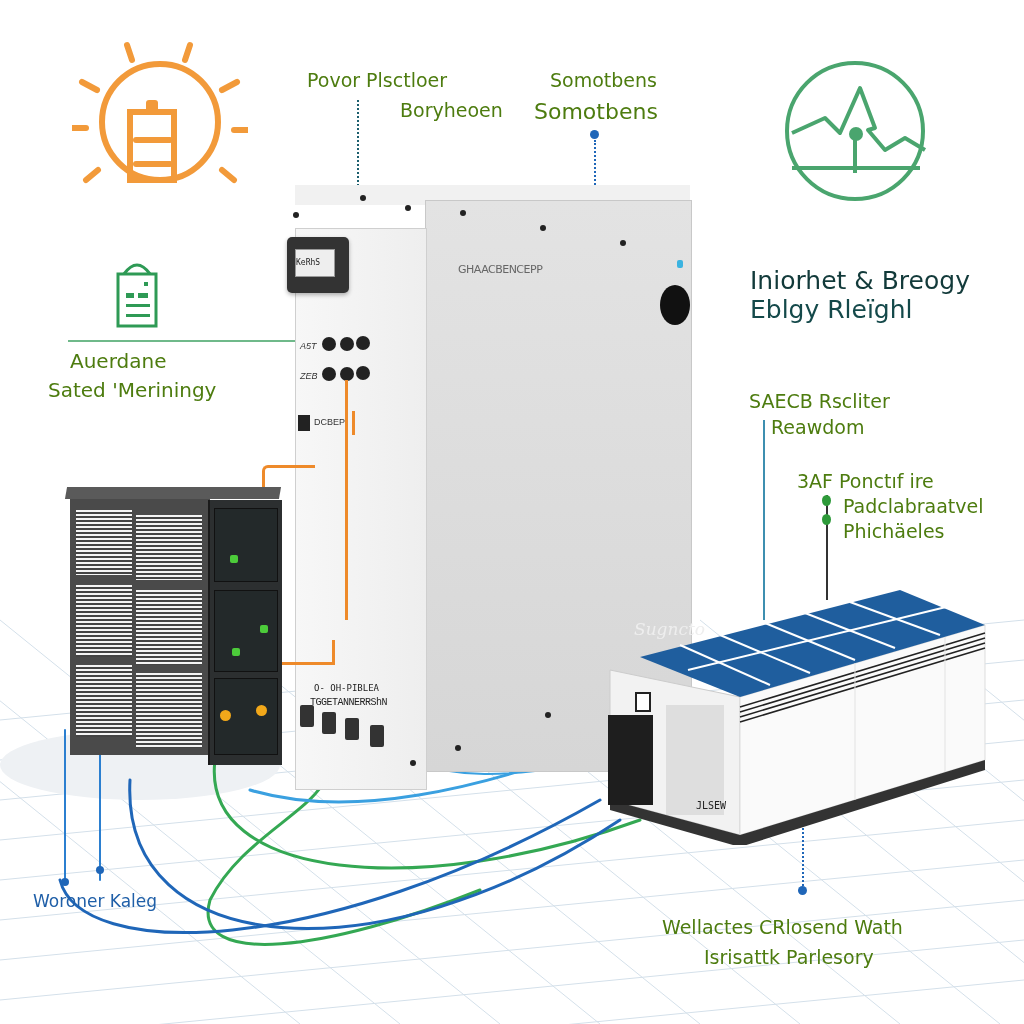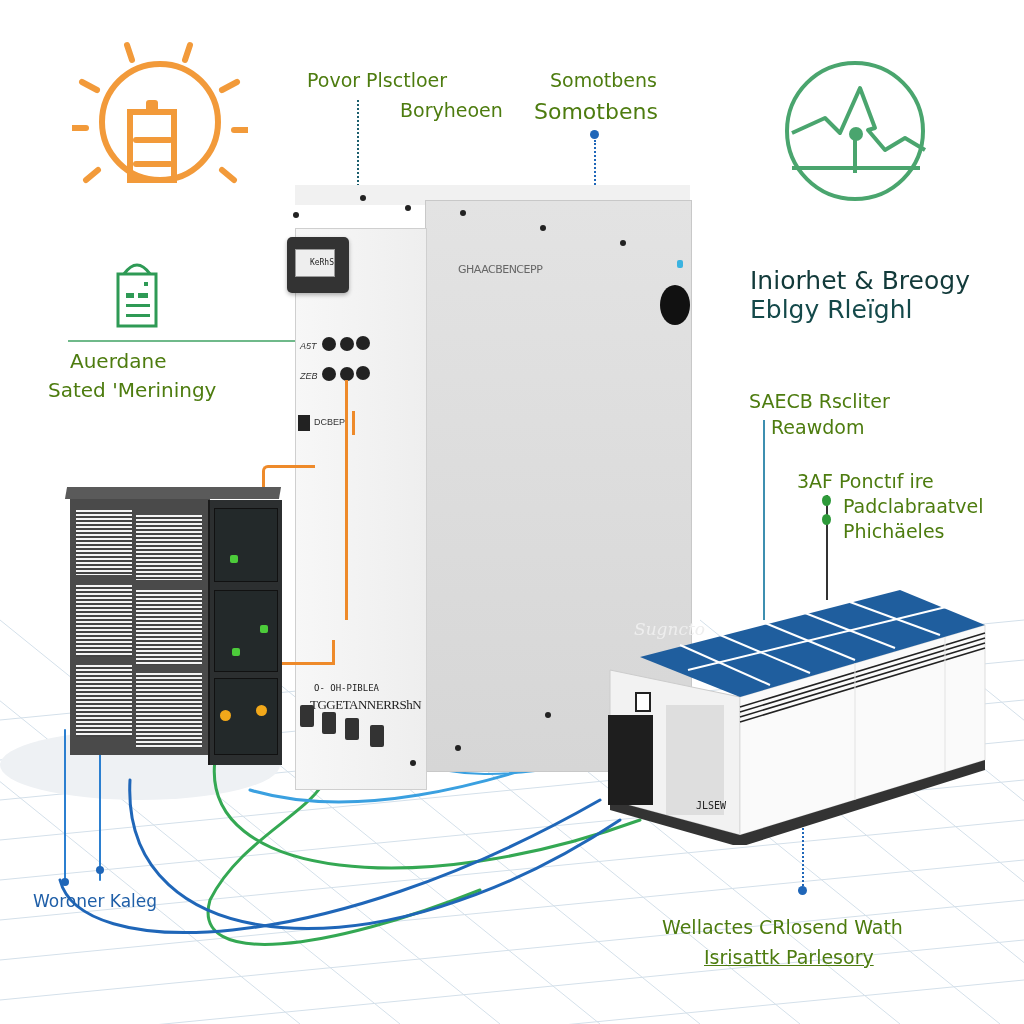--- a/index.html
+++ b/index.html
@@ -6,21 +6,21 @@
   body{width:1024px;height:1024px;position:relative;overflow:hidden;background:#ffffff;font-family:"Liberation Sans",sans-serif;color:#222;}
   .abs{position:absolute;}
   .grid{position:absolute;inset:0;}
   .label{position:absolute;font-family:"DejaVu Sans",sans-serif;color:#4d7c0f;white-space:nowrap;line-height:1.3;}
   .title-dark{color:#123a3a;}
   
   .cabinet-front{position:absolute;left:295px;top:200px;width:130px;height:560px;background:linear-gradient(90deg,#f7f7f7,#eeeeee);border:1px solid #cfcfcf;margin-top:28px;}
   .cabinet-side{position:absolute;left:425px;top:200px;width:265px;height:570px;background:linear-gradient(180deg,#e3e3e3,#d6d6d6);border:1px solid #c8c8c8;}
   .cabinet-top{position:absolute;left:295px;top:185px;width:395px;height:20px;background:#f1f1f1;}
   .screen{position:absolute;left:287px;top:237px;width:62px;height:56px;background:#333;border-radius:5px;box-shadow:0 2px 4px rgba(0,0,0,.3);}
-  .screen-inner{position:absolute;left:8px;top:12px;width:38px;height:26px;background:#eee;border:1px solid #999;font-size:8px;font-family:"DejaVu Sans Mono",monospace;color:#222;text-align:right;line-height:26px;overflow:hidden;}
+  .screen-inner{position:absolute;left:8px;top:12px;width:38px;height:26px;background:#eee;border:1px solid #999;font-size:8px;font-family:"DejaVu Sans Mono",monospace;color:#222;text-align:left;line-height:26px;overflow:hidden;}
   .knob{position:absolute;width:14px;height:14px;border-radius:50%;background:#222;}
   .dial{position:absolute;left:660px;top:285px;width:30px;height:40px;border-radius:50%;background:#111;}
   .orange-pipe{position:absolute;border:3px solid #ee8a2a;}
   
   .rack-side{position:absolute;left:70px;top:495px;width:140px;height:260px;background:#4a4a4a;}
   .rack-front{position:absolute;left:208px;top:500px;width:72px;height:265px;background:#2c2f30;border-left:2px solid #1a1a1a;}
   .vent{position:absolute;background:repeating-linear-gradient(180deg,#f4f4f4 0 2px,#444 2px 4px);}
   .panel{position:absolute;background:#23292a;border:1px solid #111;}
   .led{position:absolute;width:8px;height:8px;background:#4ccb3a;border-radius:2px;}
   .ybtn{position:absolute;width:11px;height:11px;border-radius:50%;background:#f2a81a;}
@@ -148,21 +148,21 @@
   <div class="abs" style="left:4px;top:142px;font-size:9px;font-style:italic;color:#333;">ZEB</div>
   <div class="knob" style="left:26px;top:138px;"></div>
   <div class="knob" style="left:44px;top:138px;"></div>
   <div class="knob" style="left:60px;top:137px;"></div>
 
   <div class="abs" style="left:2px;top:182px;width:54px;height:24px;border-right:3px solid #ee8a2a;">
     <div class="abs" style="left:0;top:4px;width:12px;height:16px;background:#222;"></div>
     <div class="abs" style="left:16px;top:6px;font-size:9px;color:#333;">DCBEP</div>
   </div>
   <div class="abs" style="left:18px;top:454px;font-size:9px;color:#222;font-family:'DejaVu Sans Mono',monospace;">O- OH-PIBLEA</div>
-  <div class="abs" style="left:14px;top:468px;font-size:13px;color:#222;font-family:Liberation Serif, serif;letter-spacing:-0.5px;">TGGETANNERRShN</div>
+  <div class="abs" style="left:14px;top:468px;font-size:10px;color:#222;font-family:Liberation Mono, monospace;letter-spacing:-0.5px;">TGGETANNERRShN</div>
 </div>
 
 <div class="abs" style="left:293px;top:212px;width:6px;height:6px;border-radius:50%;background:#222;"></div>
 <div class="abs" style="left:360px;top:195px;width:6px;height:6px;border-radius:50%;background:#222;"></div>
 <div class="abs" style="left:405px;top:205px;width:6px;height:6px;border-radius:50%;background:#222;"></div>
 <div class="abs" style="left:460px;top:210px;width:6px;height:6px;border-radius:50%;background:#222;"></div>
 <div class="abs" style="left:540px;top:225px;width:6px;height:6px;border-radius:50%;background:#222;"></div>
 <div class="abs" style="left:620px;top:240px;width:6px;height:6px;border-radius:50%;background:#222;"></div>
 <div class="abs" style="left:545px;top:712px;width:6px;height:6px;border-radius:50%;background:#222;"></div>
 <div class="abs" style="left:455px;top:745px;width:6px;height:6px;border-radius:50%;background:#222;"></div>
@@ -252,13 +252,13 @@
 <div class="label" style="left:797px;top:469px;font-size:19px;">3AF Ponctıf ire</div>
 <div class="label" style="left:843px;top:494px;font-size:19px;">Padclabraatvel</div>
 <div class="label" style="left:843px;top:519px;font-size:19px;">Phichäeles</div>
 
 <div class="label" style="left:70px;top:348px;font-size:20px;">Auerdane</div>
 <div class="label" style="left:48px;top:377px;font-size:20px;">Sated 'Meriningy</div>
 
 <div class="label" style="left:33px;top:881px;font-size:17px;color:#1f5fa8;margin-top:9px;">Woroner Kaleg</div>
 
 <div class="label" style="left:662px;top:915px;font-size:19px;">Wellactes CRlosend Wath</div>
-<div class="label" style="left:704px;top:945px;font-size:19px;text-decoration:underline;">Isrisattk Parlesory</div>
+<div class="label" style="left:704px;top:945px;font-size:19px;">Isrisattk Parlesory</div>
 
 </body></html>

